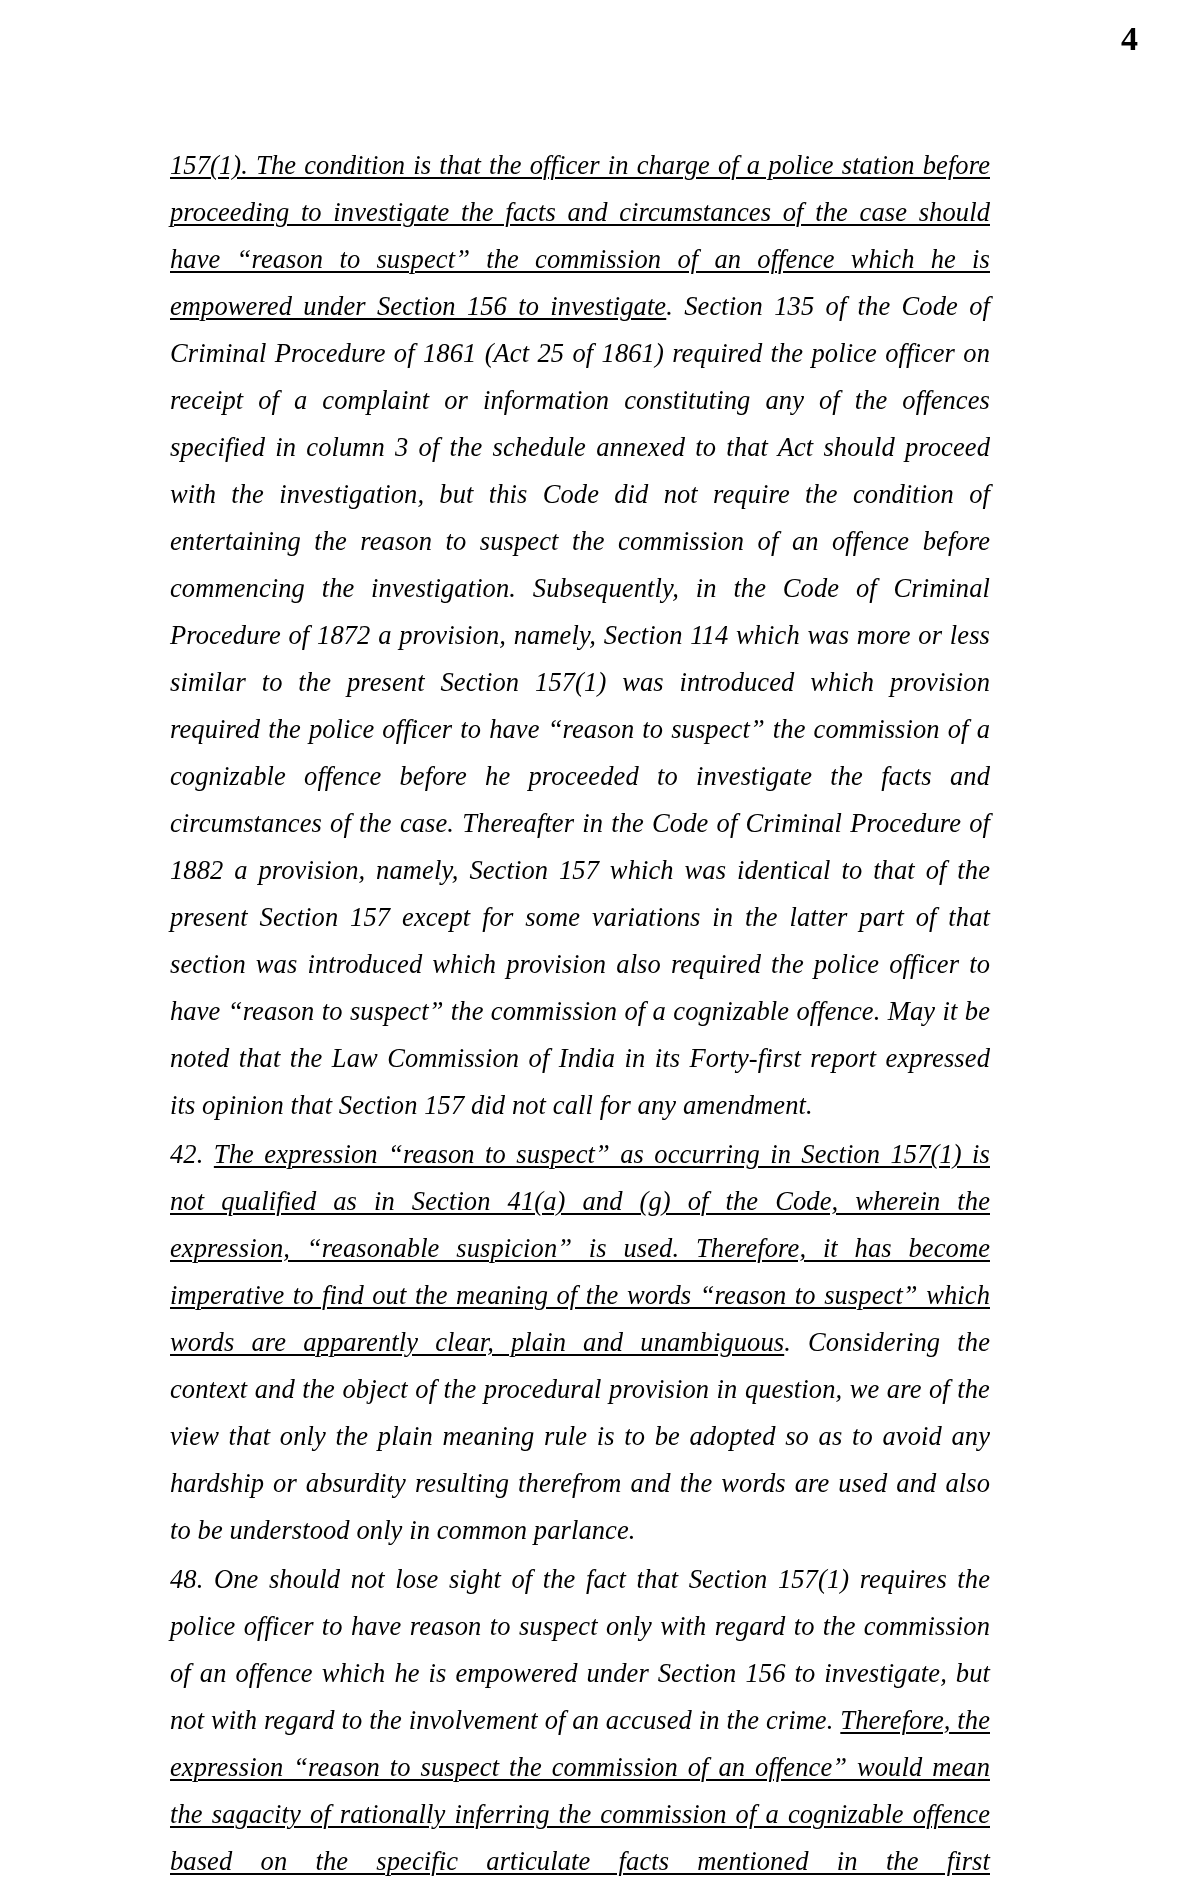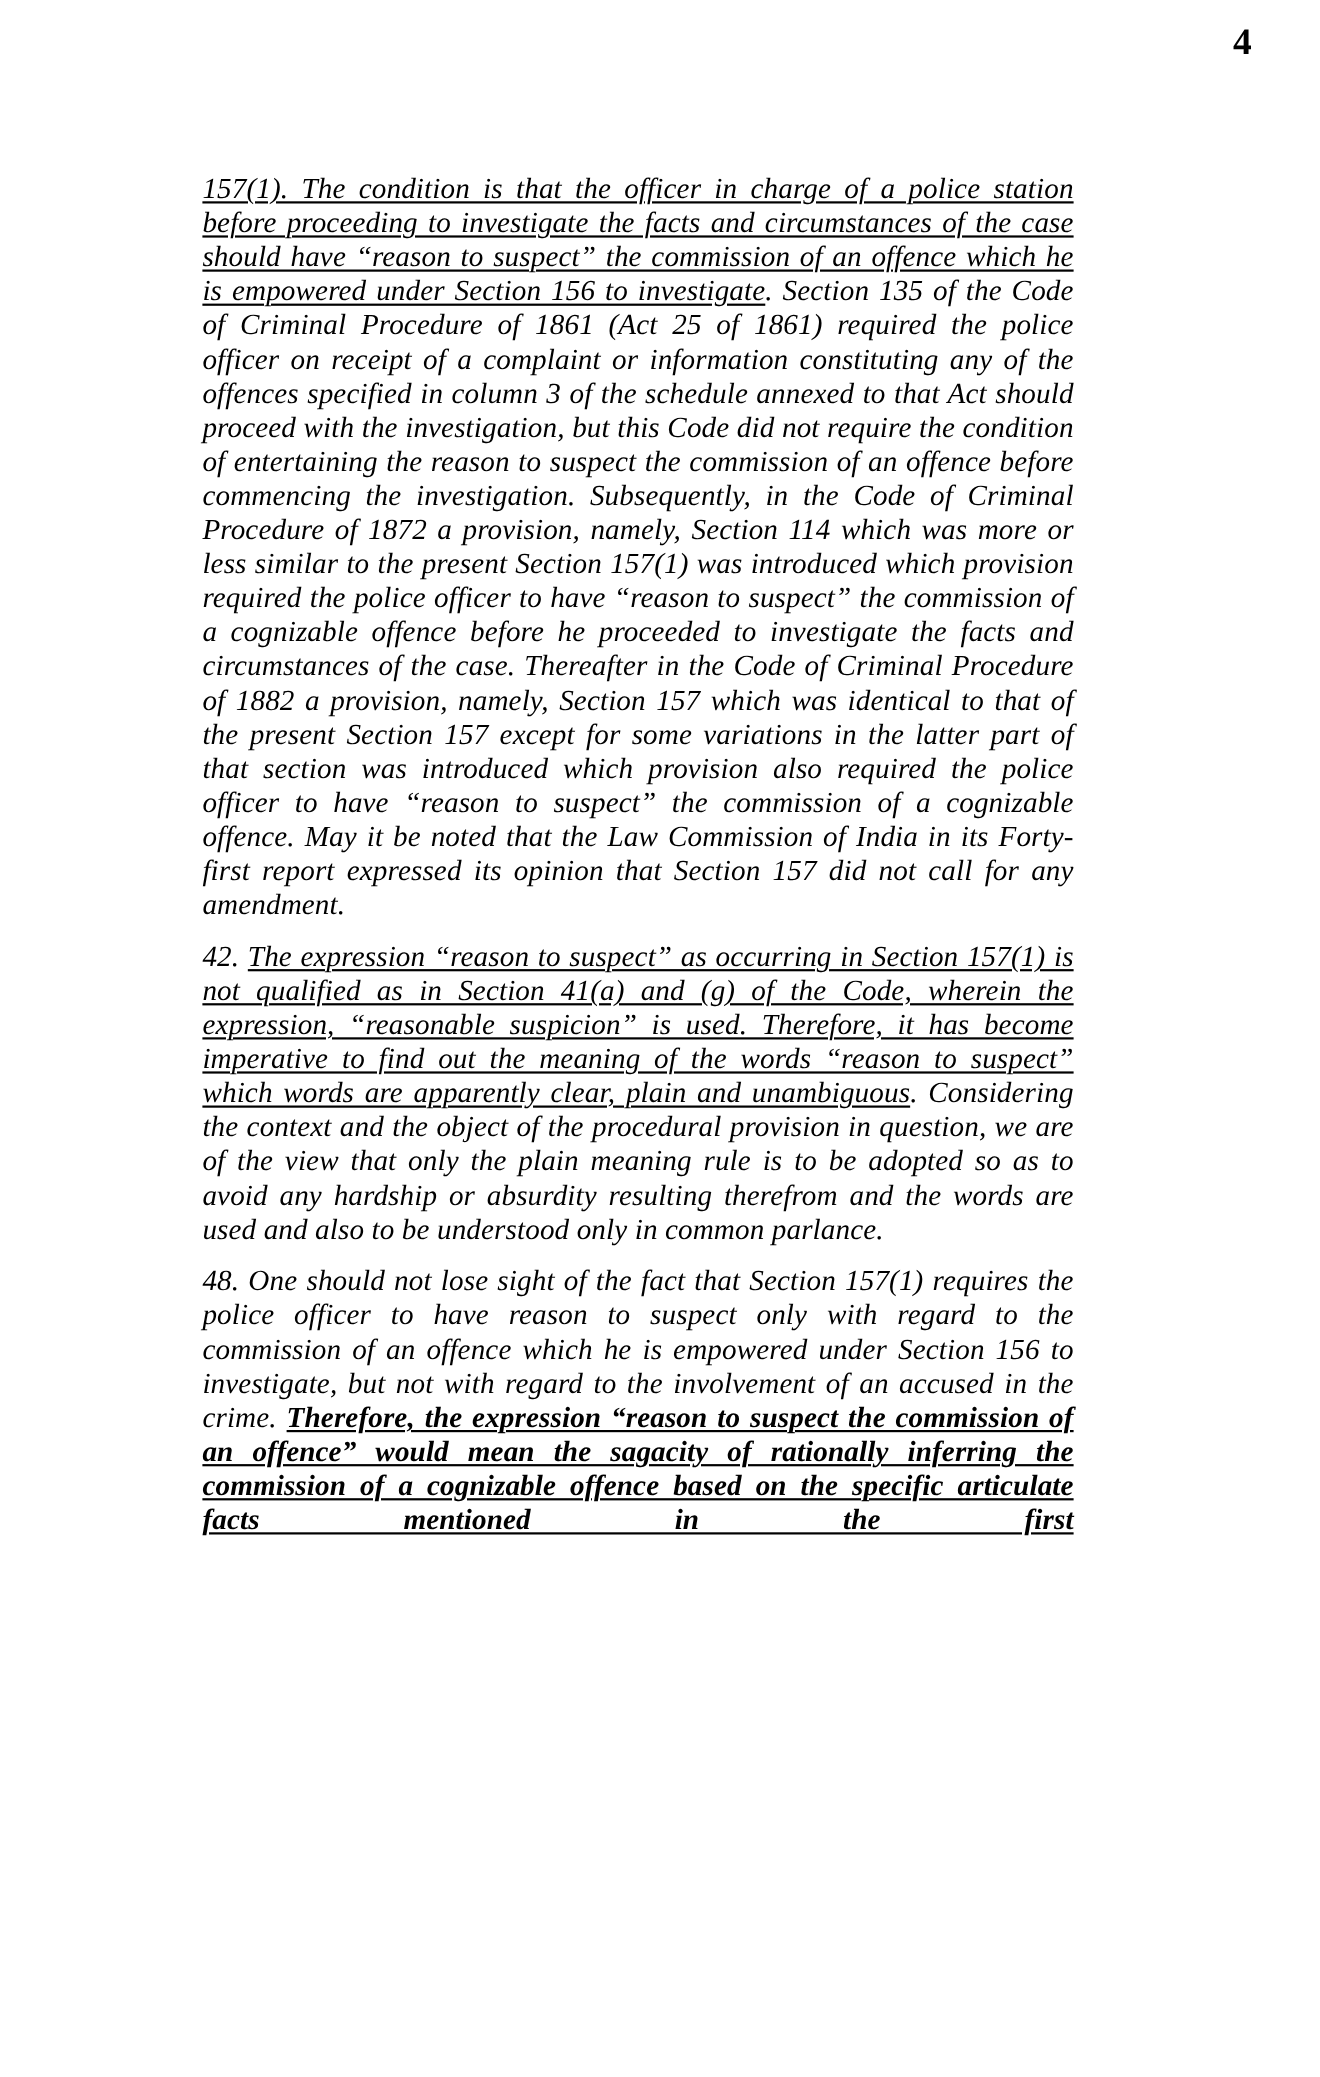--- a/index.html
+++ b/index.html
@@ -31,36 +31,36 @@
     font-size: 34px;
     line-height: 1;
   }
   .body-col {
     position: absolute;
     left: 168px;
     top: 140px;
     width: 824px;
   }
   p.para {
-    margin: 16px;
+    margin: 2px;
     font-style: italic;
     font-size: 26.5px;
-    line-height: 31px;
+    line-height: 47px;
     text-align: justify;
     text-justify: inter-word;
     letter-spacing: 0.1px;
   }
   
   .u {
     text-decoration: underline;
     text-decoration-thickness: 1.5px;
     text-underline-offset: 3px;
   }
   .bold {
-    font-weight: bold;
+    font-weight: normal;
   }
   .num {
     font-weight: normal;
     font-style: italic;
   }
   .justify-all {
     text-align: justify;
   }
   .justify-all::after {
     content: "";

